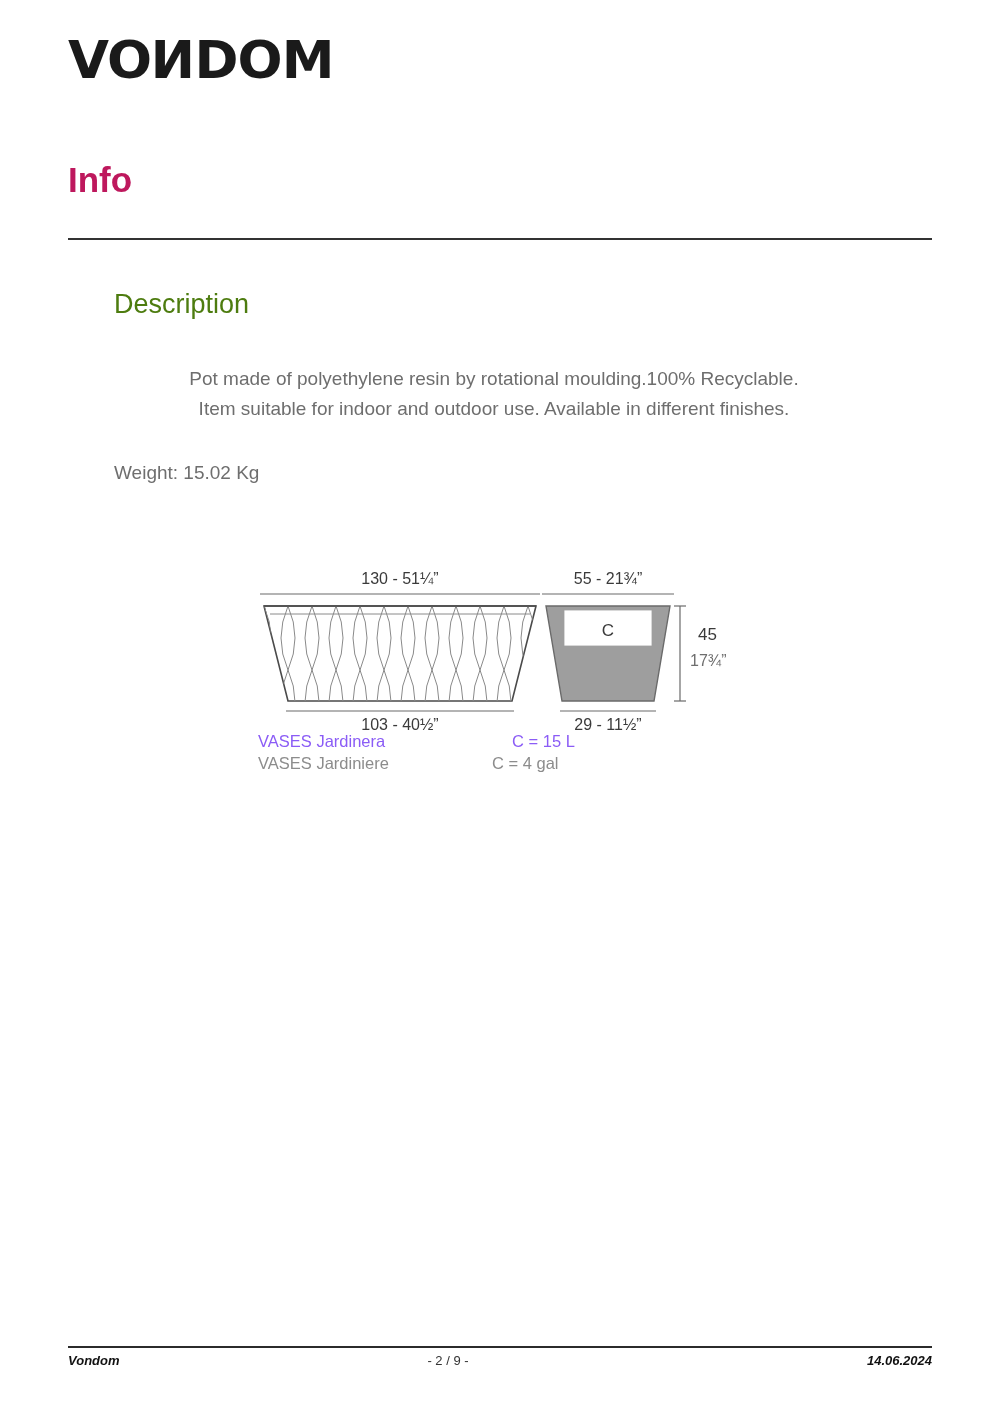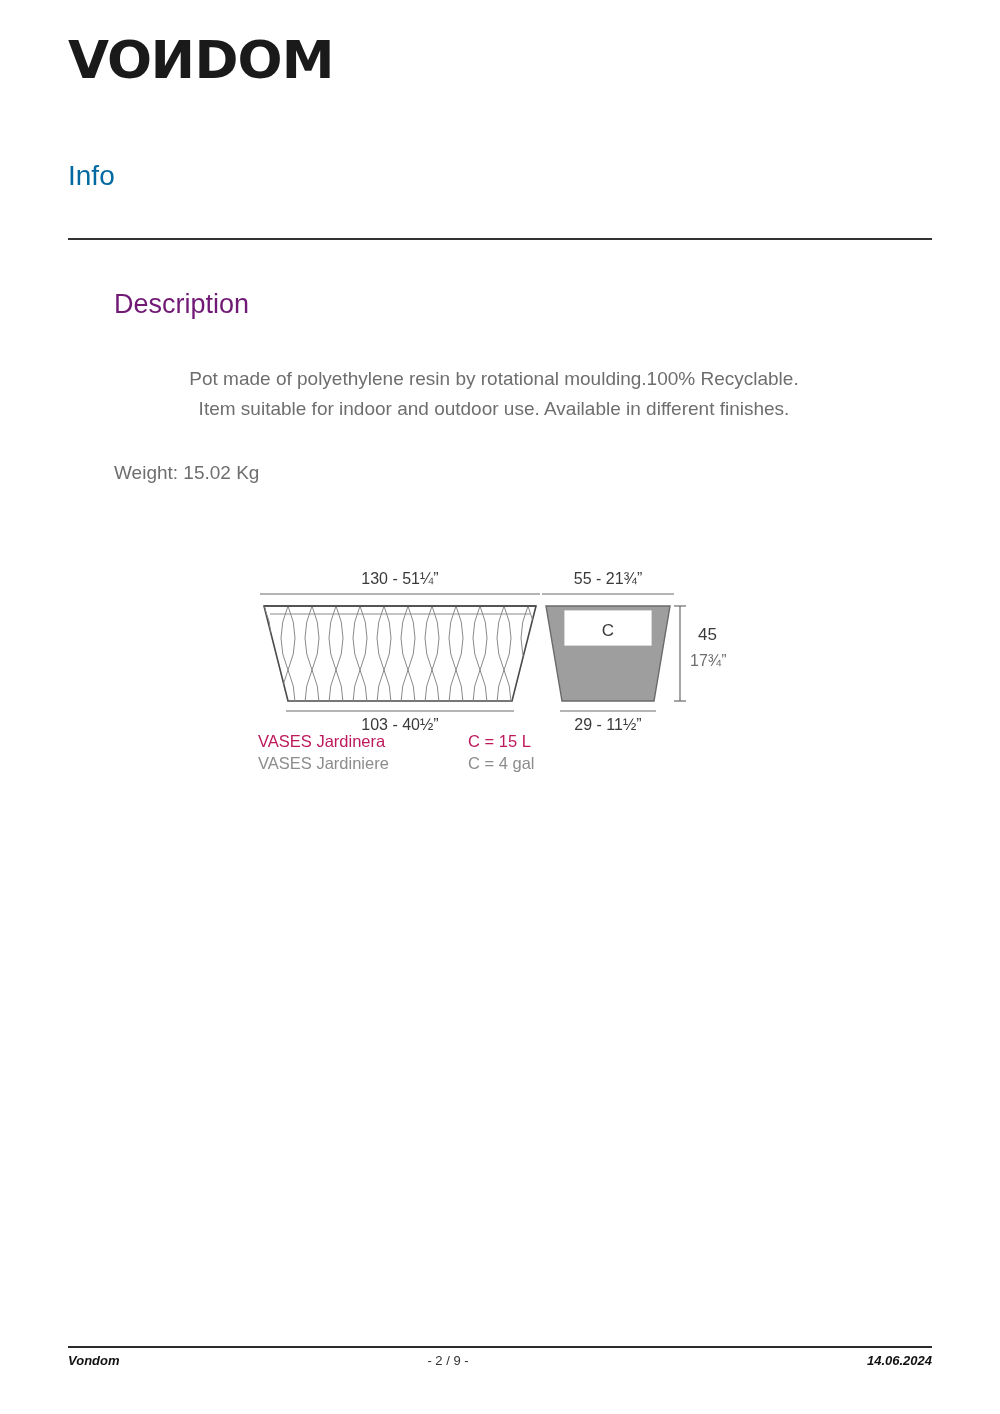--- a/index.html
+++ b/index.html
@@ -39,42 +39,42 @@
   .logo .flip {
     display: inline-block;
     transform: scaleX(-1);
   }
 
   
   .title {
     position: absolute;
     left: 68px;
     top: 160px;
-    font-size: 28px;
-    font-weight: normal;
+    font-size: 35px;
+    font-weight: bold;
     letter-spacing: 0px;
-    color: #0369a1;
+    color: #be185d;
   }
   .title-rule {
     position: absolute;
     left: 68px;
     top: 238px;
     width: 864px;
     height: 2px;
     background: #333;
   }
 
   
   .section-heading {
     position: absolute;
     left: 114px;
     top: 289px;
     font-size: 27px;
     font-weight: normal;
-    color: #701a75;
+    color: #4d7c0f;
   }
   .desc {
     position: absolute;
     left: 114px;
     top: 364px;
     font-size: 19px;
     line-height: 30px;
     color: #6e6e6e;
     width: 760px;
     text-align: center;
@@ -102,22 +102,22 @@
     left: 258px;
     top: 730px;
     width: 420px;
     font-size: 16.5px;
     line-height: 22px;
   }
   .legend .row {
     display: flex;
   }
   .legend .row .name { width: 210px; }
-  .legend .row.first { color: #be185d; }
-  .legend .row.second { color: #8c8c8c; }
+  .legend .row.first { color: #8b5cf6; gap: 44px; }
+  .legend .row.second { color: #8c8c8c; gap: 24px; }
 
   
   .footer-rule {
     position: absolute;
     left: 68px;
     top: 1346px;
     width: 864px;
     height: 1.5px;
     background: #2b2b2b;
   }

